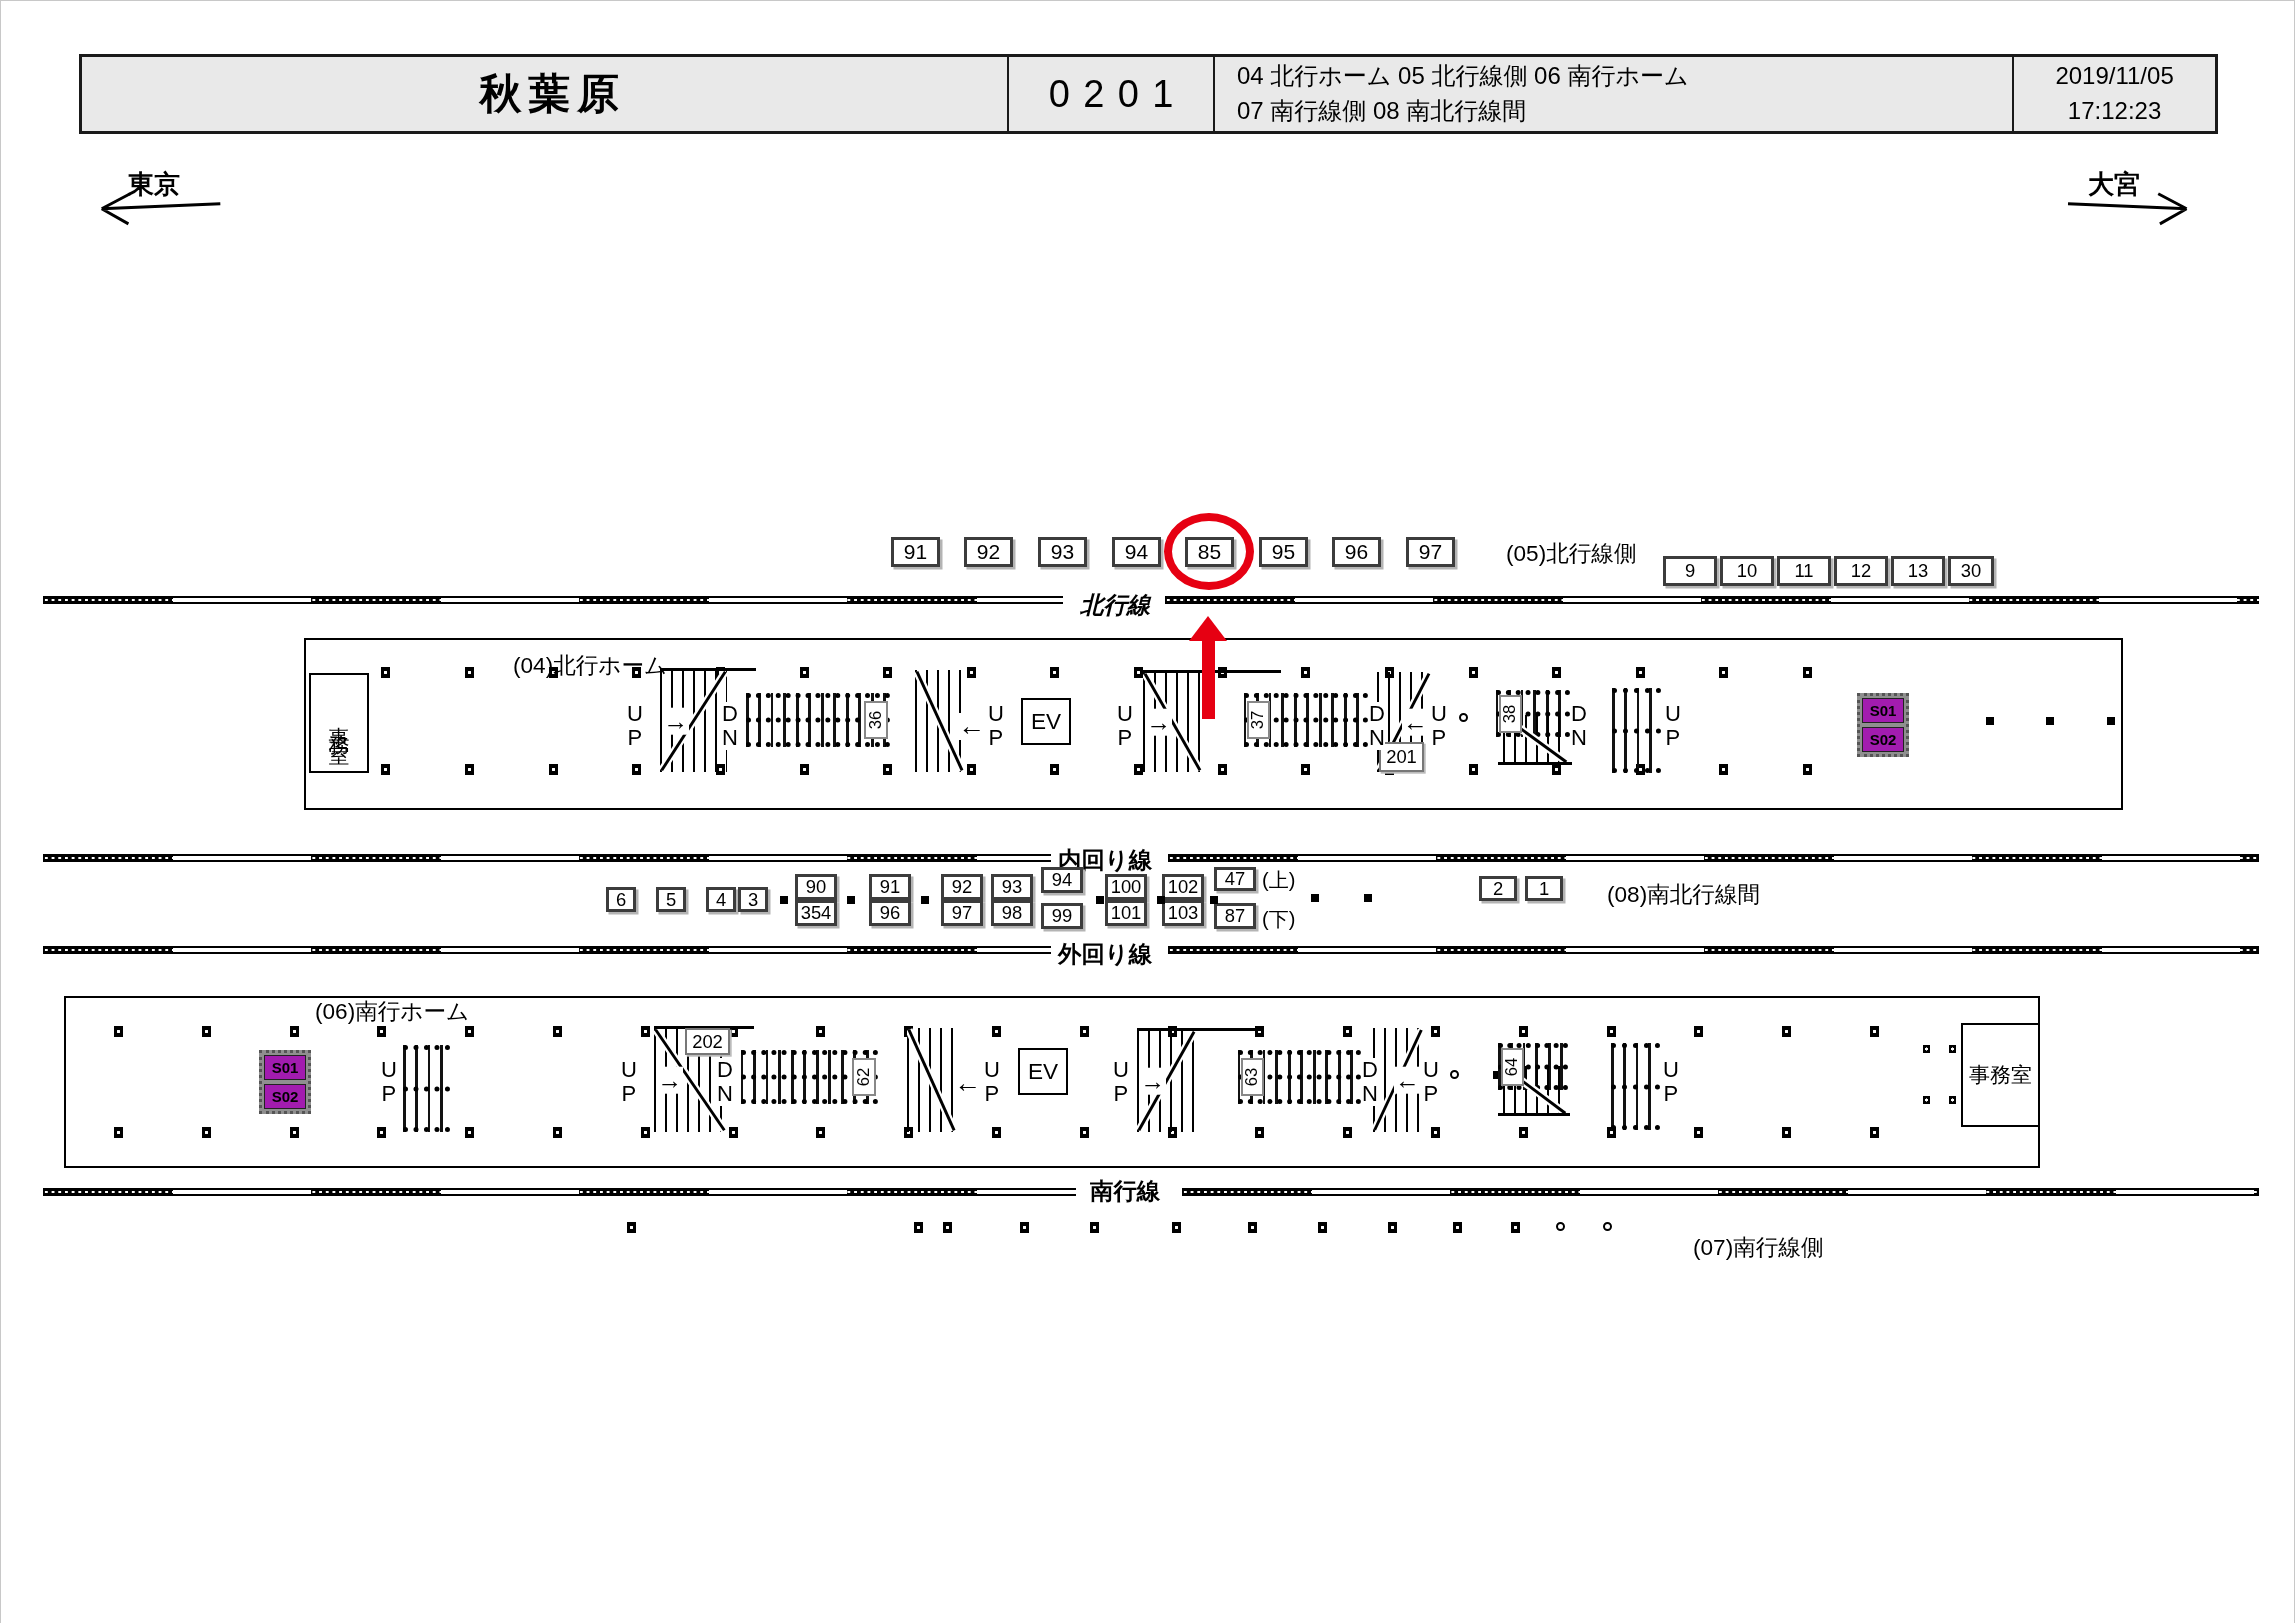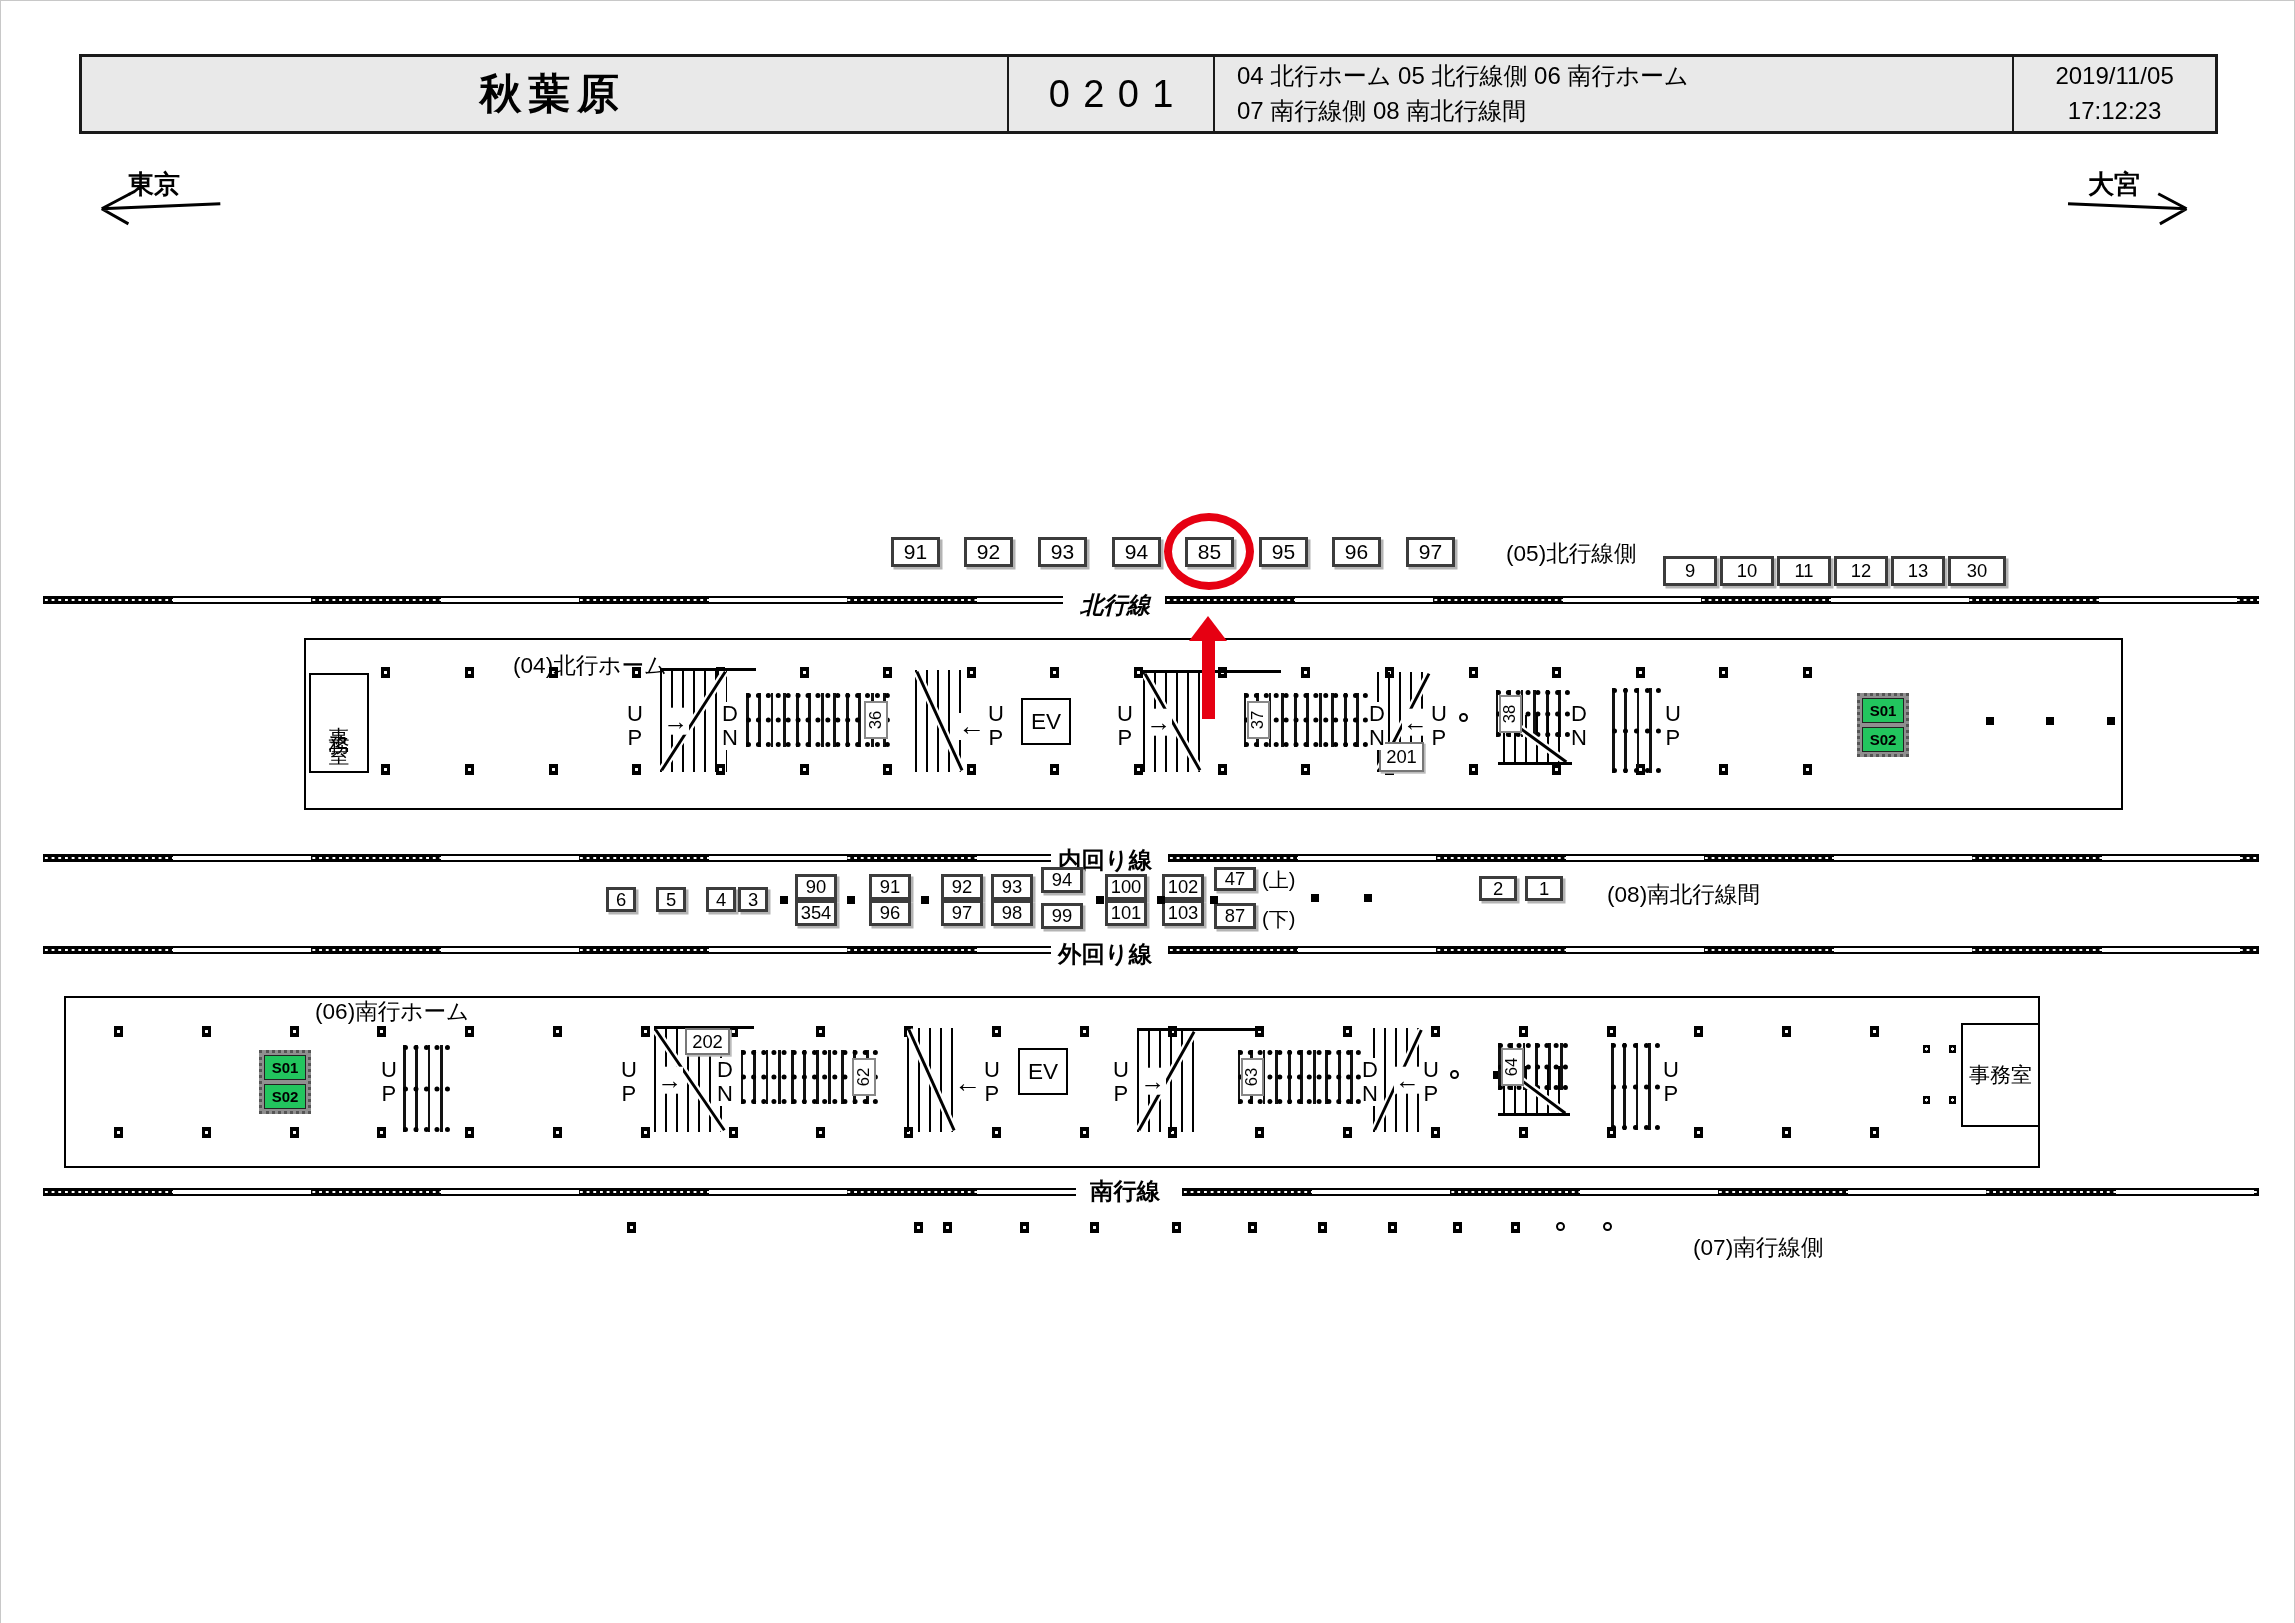--- a/index.html
+++ b/index.html
@@ -60,21 +60,21 @@
   .stair-arr { position:absolute; top:50%; transform:translateY(-50%); background:#fff; font-size:25px; line-height:1; padding:0.8px; z-index:2; }
   .hbar { position:absolute; height:3.3px; background:#000; }
 
   .updn { position:absolute; font-size:22px; line-height:1.1; text-align:center; white-space:pre; background:#fff; z-index:3; }
   .larr { position:absolute; font-size:27px; line-height:1; background:#fff; z-index:3; }
 
   .numbox { position:absolute; border:2.5px solid #777; background:#fff; box-shadow:1.7px 1.7px 0 #bbb;
             display:flex; align-items:center; justify-content:center; font-size:18.4px; z-index:3; }
 
   .sbox { position:absolute; border:3.3px dotted #555; background:#8f8f8f; display:flex; flex-direction:column; gap:4.2px; padding:1.7px; z-index:3; }
-  .sbox .cell { flex:1; border:1.7px solid #222; background:#22c55e; font-size:15px; font-weight:bold;
+  .sbox .cell { flex:1; border:1.7px solid #222; background:#a21caf; font-size:15px; font-weight:bold;
             display:flex; align-items:center; justify-content:center; }
 
   .note { position:absolute; font-size:20px; white-space:nowrap; }
 
   
   .red-ellipse { position:absolute; left:1163px; top:512px; width:90px; height:77px;
      border:8.4px solid var(--red,#e60012); border-radius:50%; z-index:5; }
   .red-head { position:absolute; left:1188px; top:615px; width:0; height:0;
      border-left:19px solid transparent; border-right:19px solid transparent;
      border-bottom:25px solid var(--red,#e60012); z-index:5; }
@@ -167,21 +167,21 @@
       <div class="cam" style="left: 1111px; top: 536px; width: 49px; height: 30px;">94</div>
       <div class="cam" style="left: 1184px; top: 536px; width: 49px; height: 30px;">85</div>
       <div class="cam" style="left: 1258px; top: 536px; width: 49px; height: 30px;">95</div>
       <div class="cam" style="left: 1331px; top: 536px; width: 49px; height: 30px;">96</div>
       <div class="cam" style="left: 1405px; top: 536px; width: 49px; height: 30px;">97</div>
       <div class="cam small" style="left: 1662px; top: 555px; width: 54px; height: 30px;">9</div>
       <div class="cam small" style="left: 1719px; top: 555px; width: 54px; height: 30px;">10</div>
       <div class="cam small" style="left: 1776px; top: 555px; width: 54px; height: 30px;">11</div>
       <div class="cam small" style="left: 1833px; top: 555px; width: 54px; height: 30px;">12</div>
       <div class="cam small" style="left: 1890px; top: 555px; width: 54px; height: 30px;">13</div>
-      <div class="cam small" style="left: 1947px; top: 555px; width: 58px; height: 30px;">30</div>
+      <div class="cam small" style="left: 1947px; top: 555px; width: 46px; height: 30px;">30</div>
       <div class="cam small" style="left: 605px; top: 886px; width: 30px; height: 25px;">6</div>
       <div class="cam small" style="left: 655px; top: 886px; width: 30px; height: 25px;">5</div>
       <div class="cam small" style="left: 705px; top: 886px; width: 30px; height: 25px;">4</div>
       <div class="cam small" style="left: 737px; top: 886px; width: 30px; height: 25px;">3</div>
       <div class="cam small" style="left: 794px; top: 873px; width: 42px; height: 26px;">90</div>
       <div class="cam small" style="left: 794px; top: 899px; width: 42px; height: 26px;">354</div>
       <div class="cam small" style="left: 868px; top: 873px; width: 42px; height: 26px;">91</div>
       <div class="cam small" style="left: 868px; top: 899px; width: 42px; height: 26px;">96</div>
       <div class="cam small" style="left: 940px; top: 873px; width: 42px; height: 26px;">92</div>
       <div class="cam small" style="left: 940px; top: 899px; width: 42px; height: 26px;">97</div>

